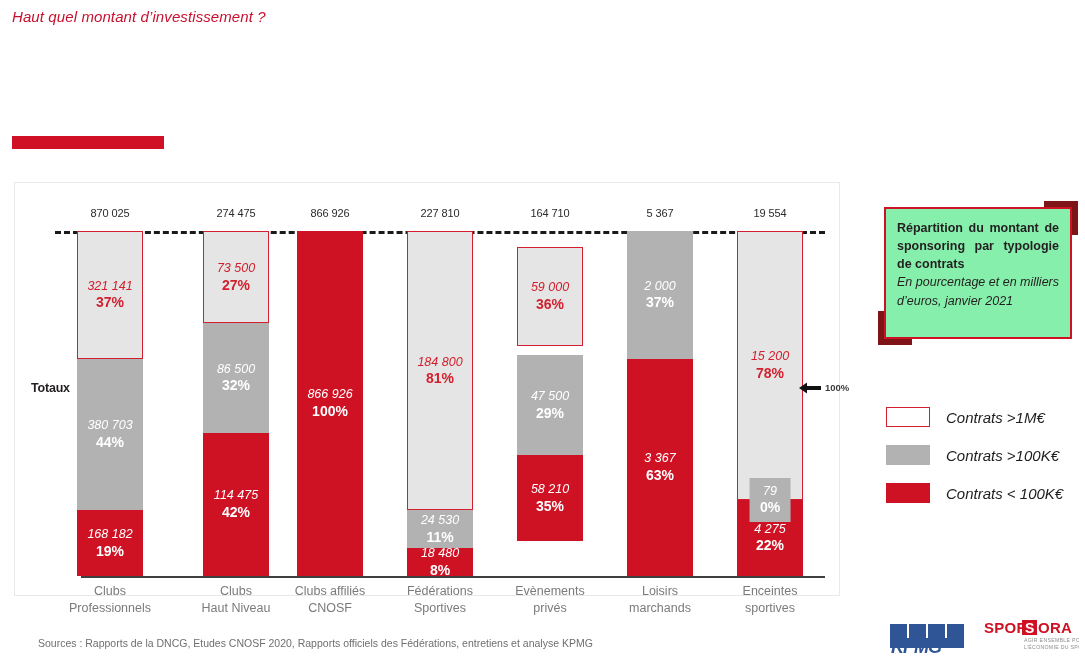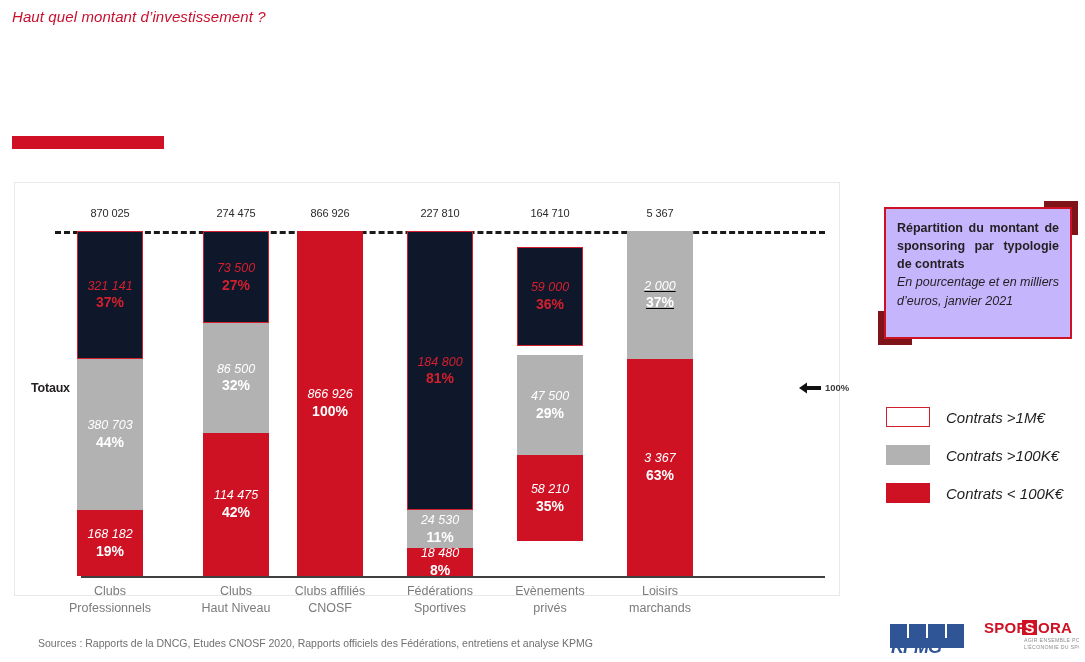--- a/index.html
+++ b/index.html
@@ -151,21 +151,21 @@
     left: 0;
     width: 100%;
     display: flex;
     flex-direction: column;
     align-items: center;
     justify-content: center;
     overflow: visible;
   }
 
   .seg-white {
-    background: #0f172a;
+    background: #e5e5e5;
     border: 1.6px solid #d2202e;
   }
   .seg-gray  { background: #b2b2b2; }
   .seg-red   { background: #cf1124; }
 
   .seg .v {
     font-size: 12.5px;
     font-style: italic;
     line-height: 1.25;
     white-space: nowrap;
@@ -229,21 +229,21 @@
     position: absolute;
     left: -6px;
     bottom: -6px;
     width: 34px;
     height: 34px;
     background: #7e1418;
   }
   .callout {
     position: absolute;
     inset: 0;
-    background: #c4b5fd;
+    background: #86efac;
     border: 2.5px solid #cf1124;
     padding: 10px 11px 8px 11px;
   }
   .callout-title {
     font-size: 12.5px;
     font-weight: bold;
     color: #231f20;
     text-align: justify;
     line-height: 1.45;
   }
@@ -408,32 +408,53 @@
             </div>
           </div>
           <div class="cat-label">
             <div>Evènements</div>
             <div>privés</div>
           </div>
         </div>
         <div class="col" style="left: 550px; width: 110px;">
           <div class="total-val">5 367</div>
           <div class="stack" style="width: 66px; left: 22px;">
-            <div class="seg seg-gray" style="top: 0px; height: 127.65px; text-decoration: underline;">
+            <div class="seg seg-gray" style="top: 0px; height: 127.65px;">
               <div class="v">2 000</div>
               <div class="p">37%</div>
             </div>
             <div class="seg seg-red" style="top: 127.65px; height: 217.35px;">
               <div class="v">3 367</div>
               <div class="p">63%</div>
             </div>
           </div>
           <div class="cat-label">
             <div>Loisirs</div>
             <div>marchands</div>
+          </div>
+        </div>
+        <div class="col" style="left: 660px; width: 110px;">
+          <div class="total-val">19 554</div>
+          <div class="stack" style="width: 66px; left: 22px;">
+            <div class="seg seg-white" style="top: 0px; height: 269.1px;">
+              <div class="v">15 200</div>
+              <div class="p">78%</div>
+            </div>
+            <div class="seg-chip" style="top: 247.1px; height: 44px;">
+              <div class="v">79</div>
+              <div class="p">0%</div>
+            </div>
+            <div class="seg seg-red" style="top: 269.1px; height: 75.9px;">
+              <div class="v">4 275</div>
+              <div class="p">22%</div>
+            </div>
+          </div>
+          <div class="cat-label">
+            <div>Enceintes</div>
+            <div>sportives</div>
           </div>
         </div>
       </div>
     <div class="totaux-label">Totaux</div>
     <div class="pct100-arrow">
       <svg width="22" height="14" viewBox="0 0 22 14">
         <path d="M0 7 L8 1.5 L8 5 L22 5 L22 9 L8 9 L8 12.5 Z" fill="#111111"></path>
       </svg>
     </div>
     <div class="pct100-label">100%</div>

